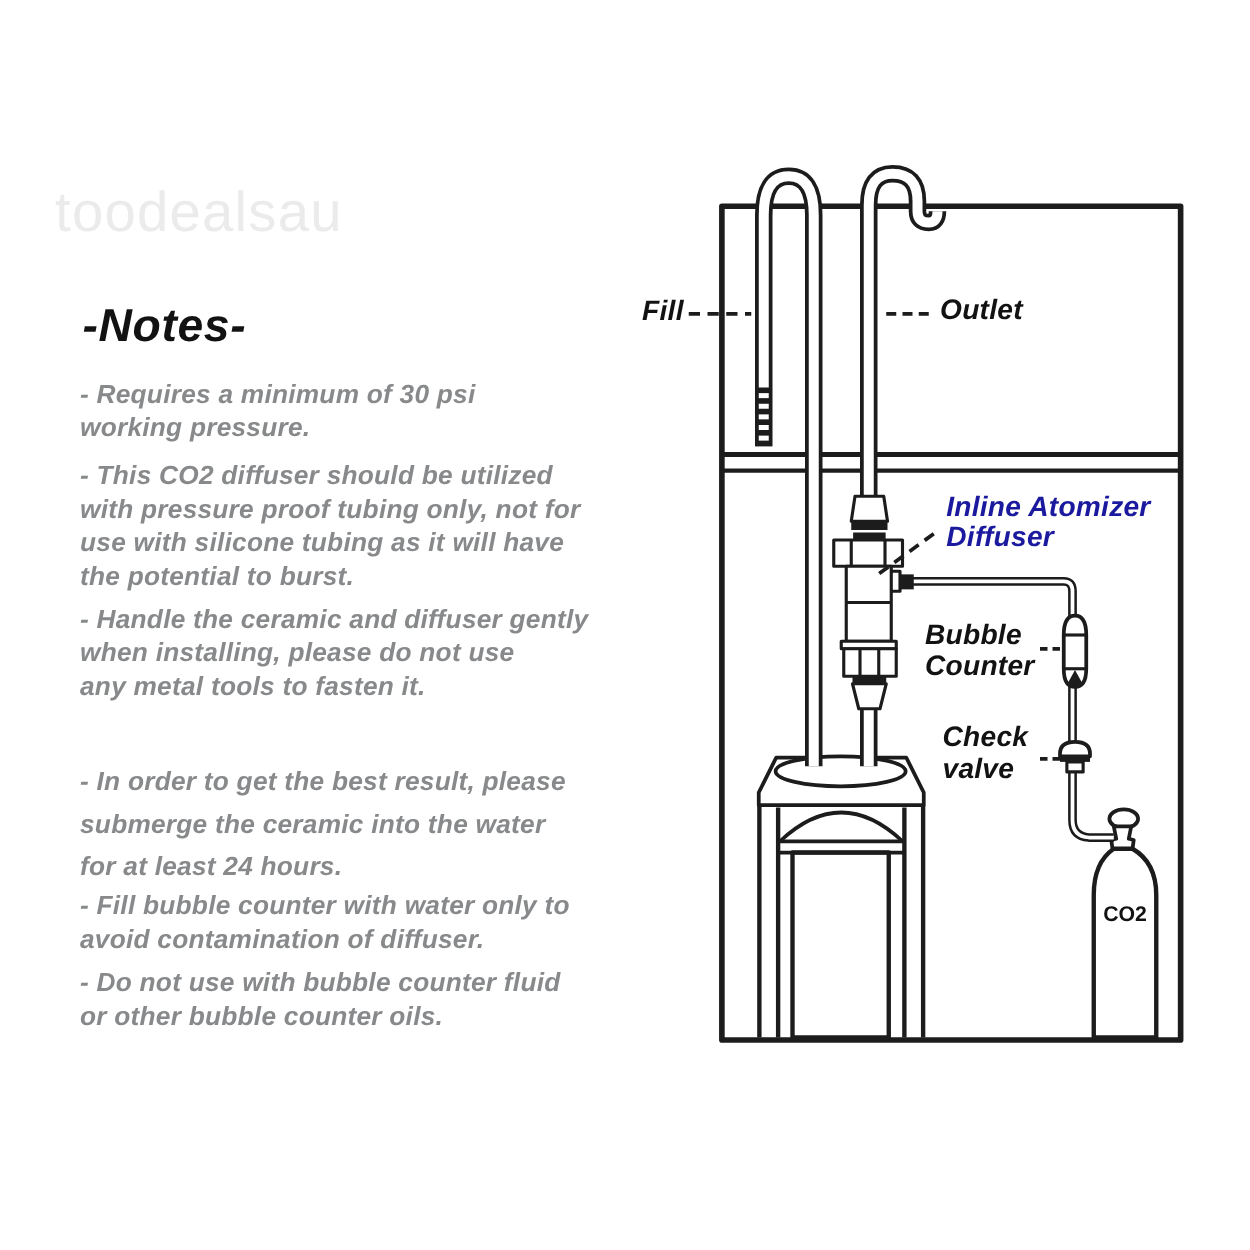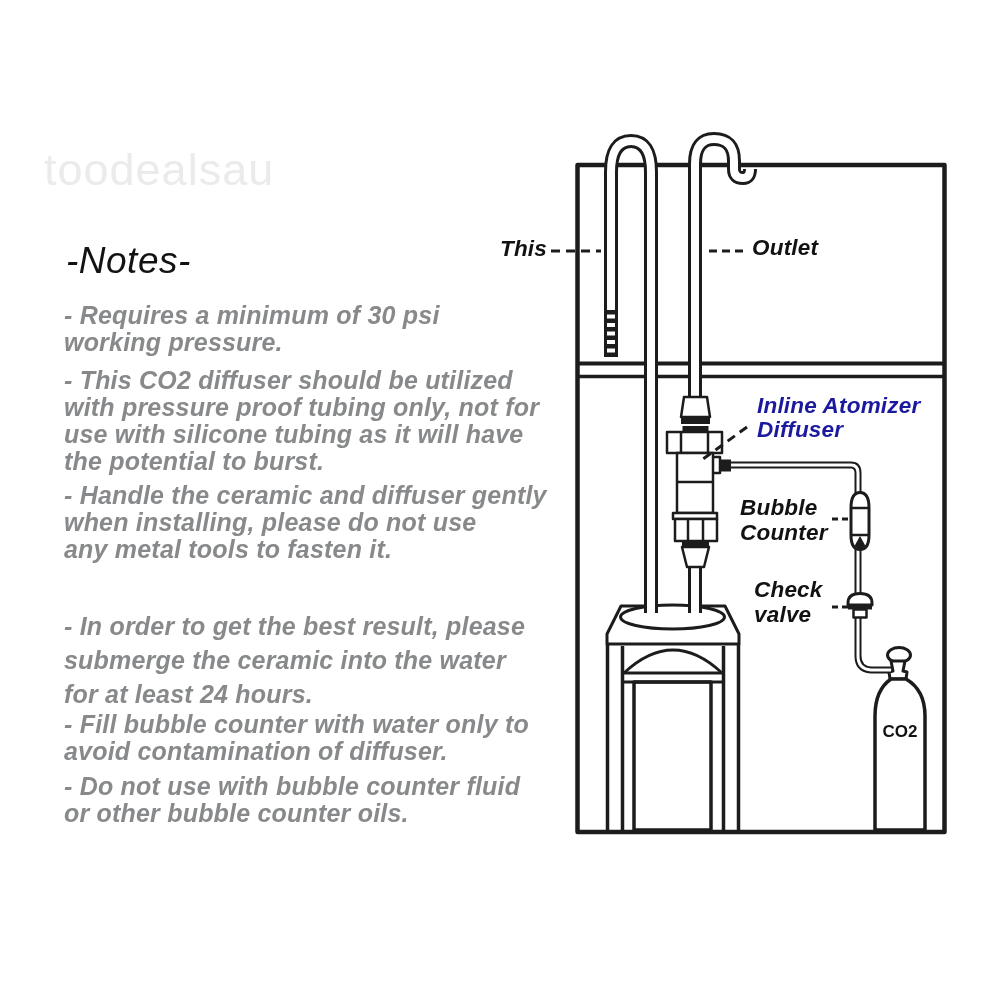--- a/index.html
+++ b/index.html
@@ -6,26 +6,26 @@
   .canvas{
     position:relative;width:1000px;height:1000px;background:#ffffff;overflow:hidden;
     font-family:"Liberation Sans",sans-serif;
   }
   .watermark{
     position:absolute;left:44px;top:144px;
     font-size:45px;font-weight:500;color:#ebebeb;letter-spacing:1px;
   }
   .notes{position:absolute;left:64px;top:240px;width:505px;}
   .notes h1{
-    margin:0 0 20px 2px;font-size:37px;font-weight:400;font-style:italic;
+    margin:0 0 20px 2px;font-size:37px;font-weight:700;font-style:italic;
     color:#121212;letter-spacing:0.5px;
   }
   .note{
     margin:0;white-space:pre-line;
-    font-size:25px;line-height:27px;font-weight:700;font-style:italic;
+    font-size:21px;line-height:27px;font-weight:700;font-style:italic;
     color:#87898b;letter-spacing:0.2px;
   }
   .note:nth-of-type(1){margin-bottom:11px;}
   .note:nth-of-type(2){margin-bottom:7px;}
   .note:nth-of-type(3){}
   .note:nth-of-type(4){line-height:34px;margin-bottom:0px;margin-top:46px;}
   .note:nth-of-type(5){margin-bottom:8px;}
   .diagram-svg{position:absolute;left:0;top:0;}
   .dlabel{
     position:absolute;white-space:pre-line;
@@ -157,21 +157,21 @@
 
     <g stroke-width="3">
       <line x1="551" y1="251" x2="601" y2="251" stroke-dasharray="9 6"></line>
       <line x1="709" y1="251" x2="746" y2="251" stroke-dasharray="8 5"></line>
       <line x1="747" y1="427" x2="699" y2="462" stroke-dasharray="9 6"></line>
       <line x1="832" y1="519" x2="849" y2="519" stroke-dasharray="6 4"></line>
       <line x1="832" y1="607" x2="848" y2="607" stroke-dasharray="6 4"></line>
     </g>
   </svg>
 
-  <div class="dlabel inlet">This</div>
+  <div class="dlabel inlet">Fill</div>
   <div class="dlabel outlet">Outlet</div>
   <div class="dlabel blue atomizer">Inline Atomizer
 Diffuser</div>
   <div class="dlabel bubble">Bubble
 Counter</div>
   <div class="dlabel check">Check
 valve</div>
   <div class="dlabel co2">CO2</div>
 
 

